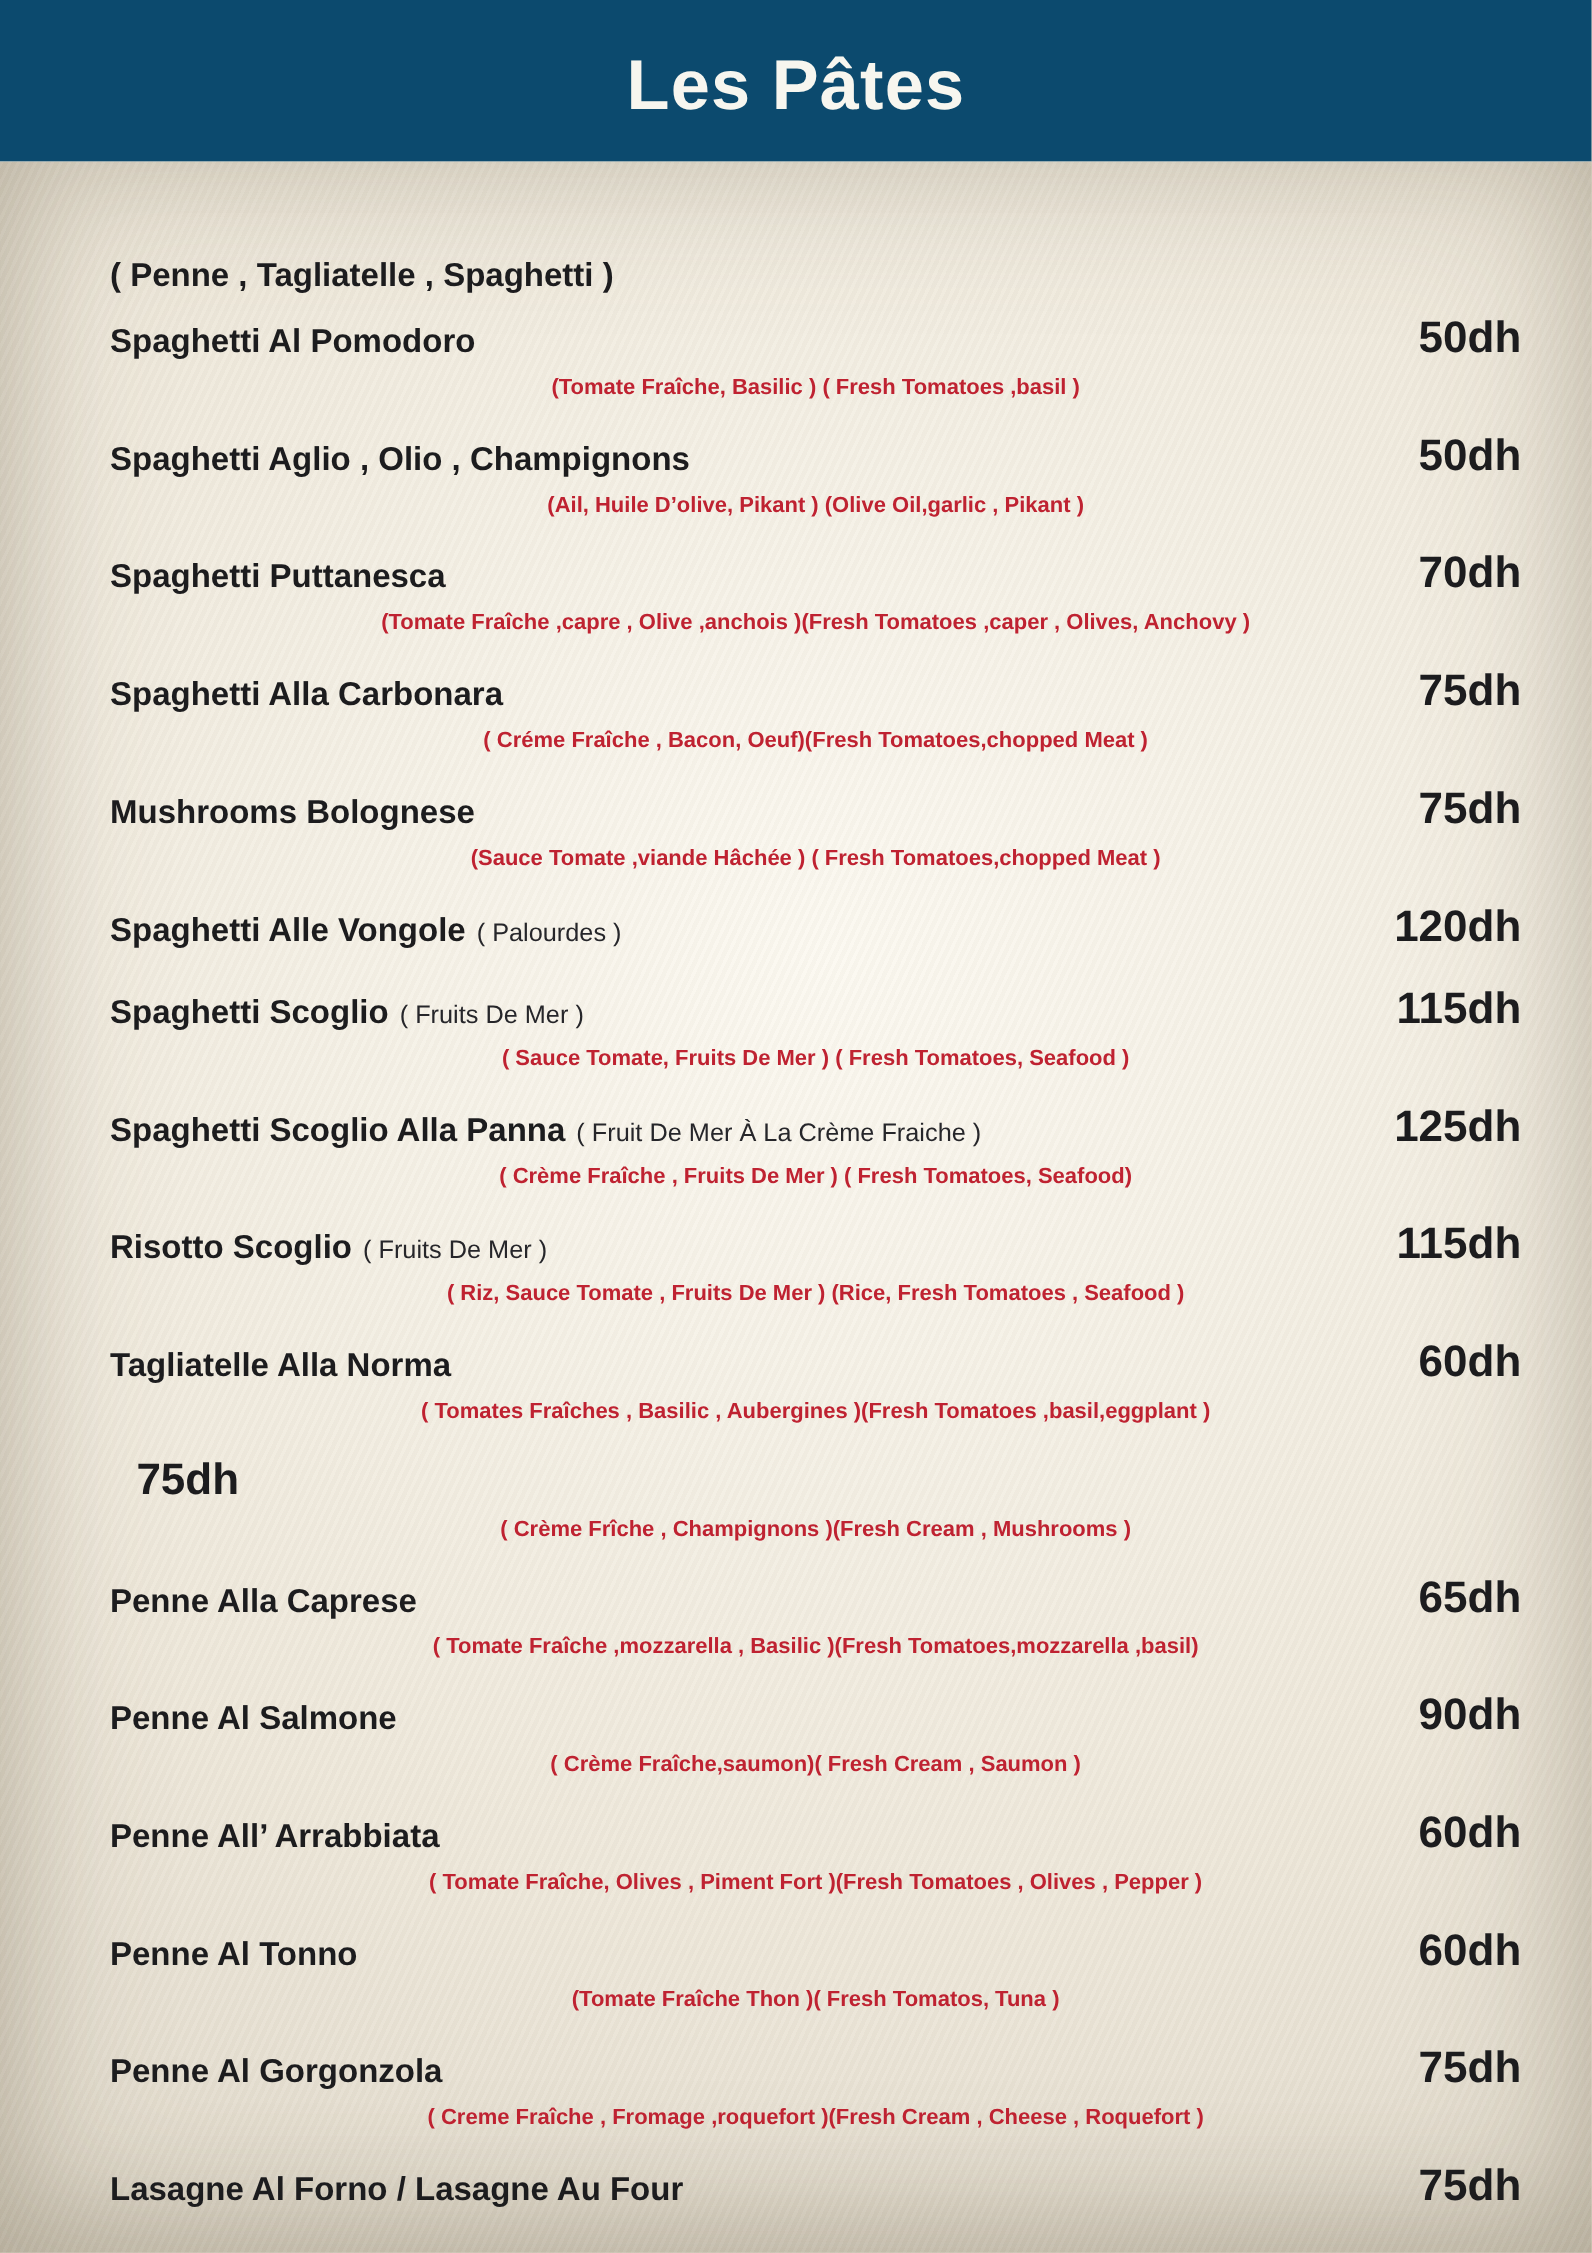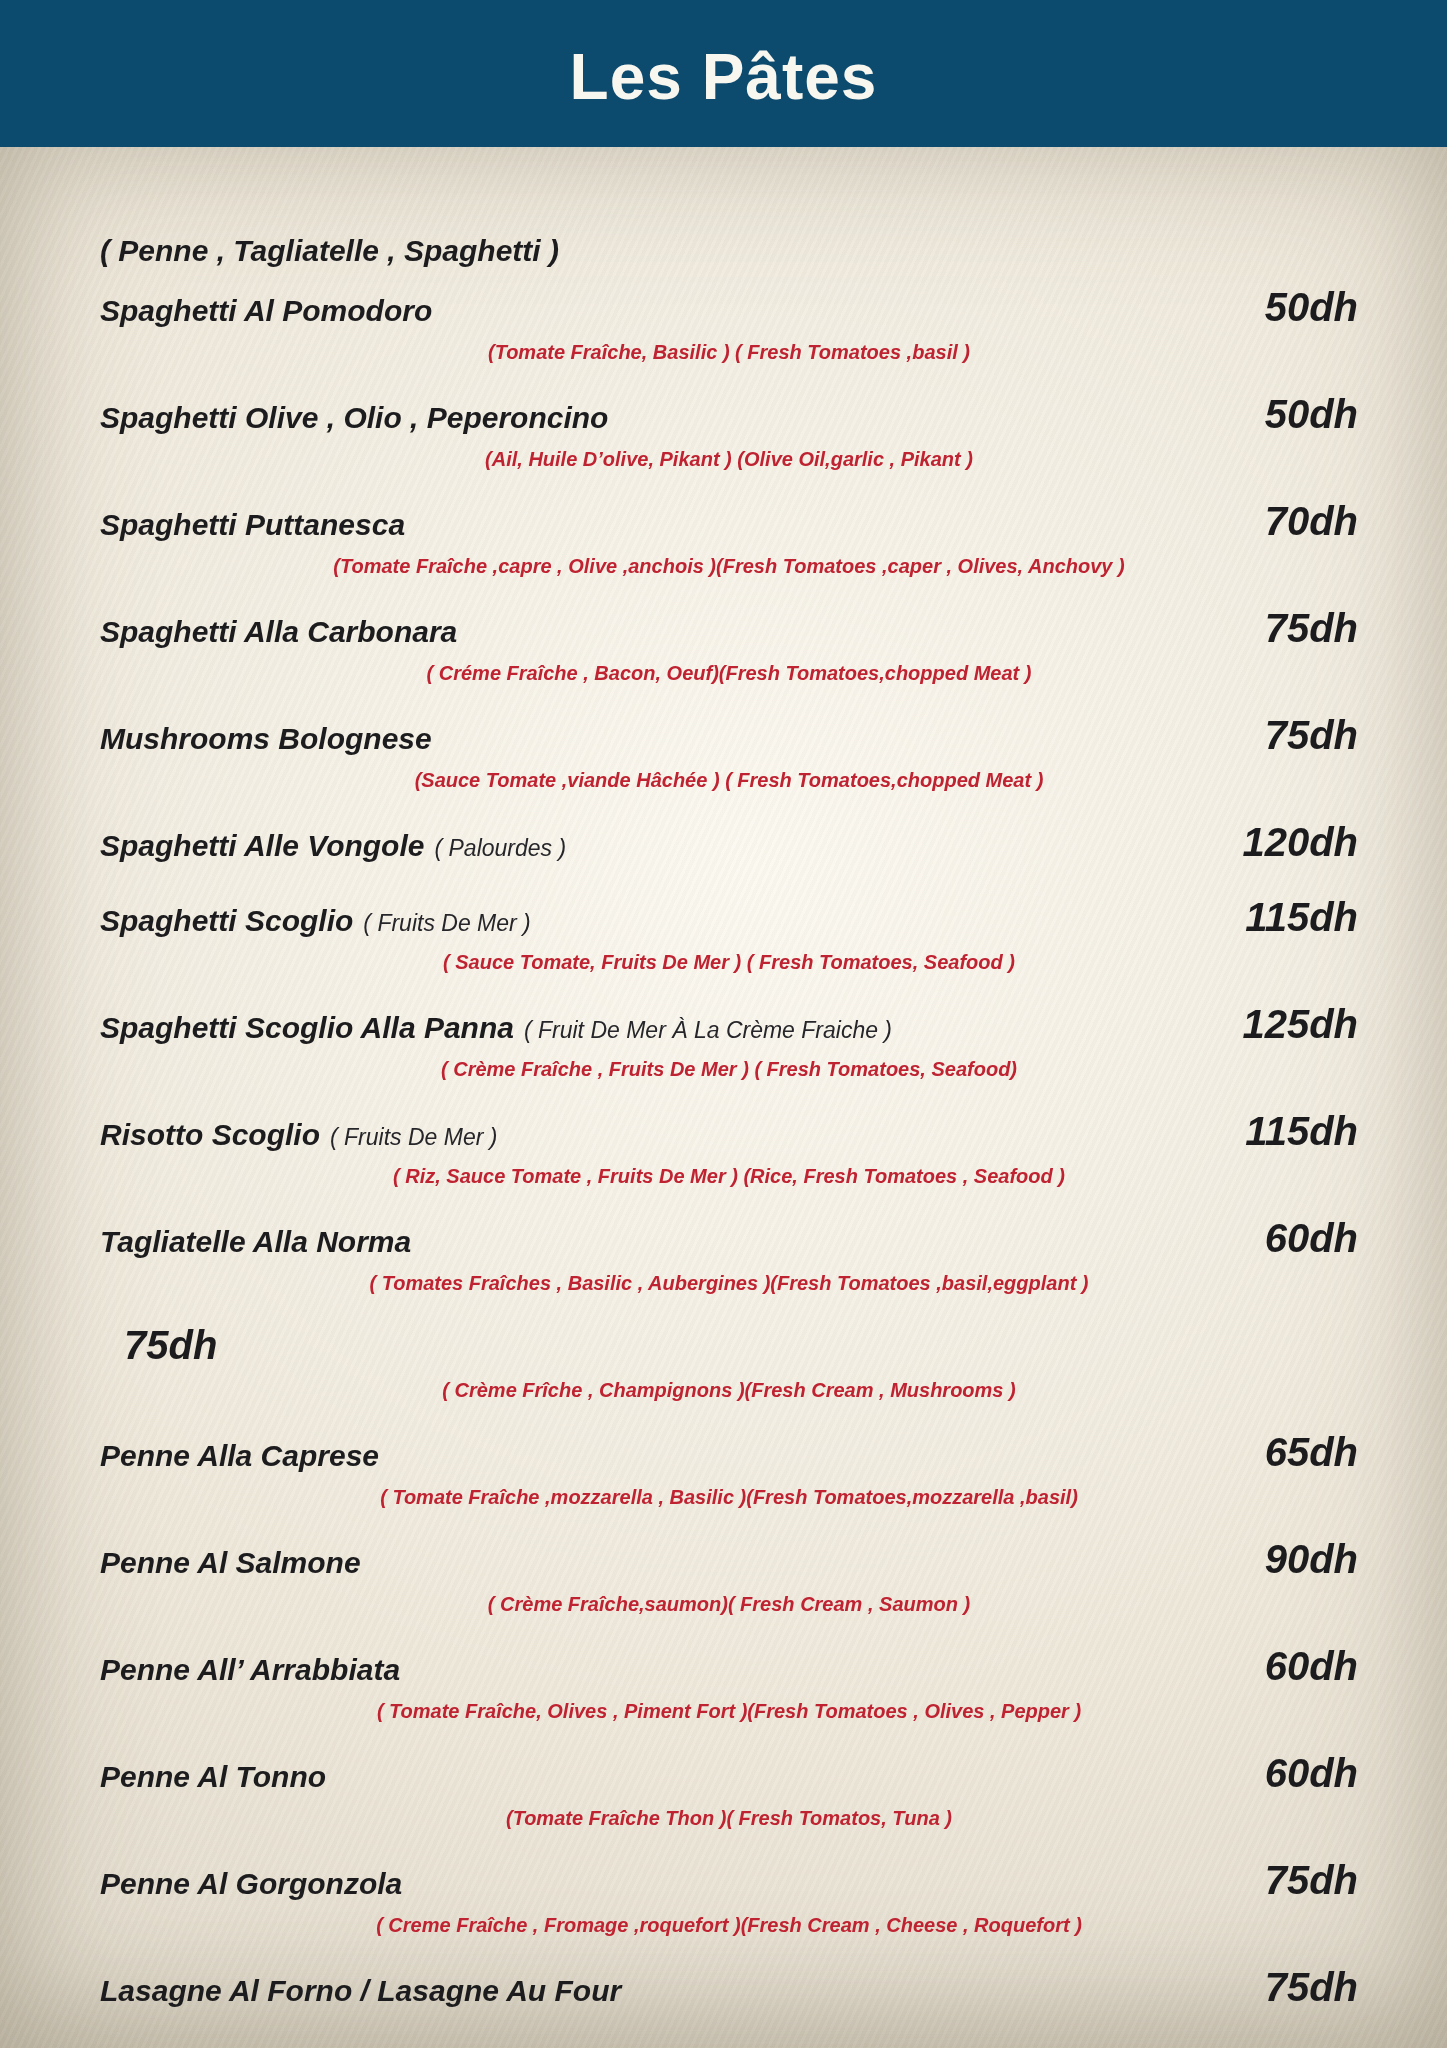--- a/index.html
+++ b/index.html
@@ -58,22 +58,21 @@
       rgba(255,255,255,0.04) 0px,
       rgba(255,255,255,0.04) 3px,
       rgba(120,110,90,0.03) 3px,
       rgba(120,110,90,0.03) 7px
     );
   }
 
   .content {
     position: relative;
     z-index: 1;
-    padding: 86px 89px 0 100px;
-    font-style: italic;
+    padding: 86px 64px 0 100px;
   }
 
   .intro {
     font-size: 30px;
     font-weight: bold;
     color: #1c1c1e;
     margin: 0 0 16px 0;
     line-height: 1.2;
   }
 
@@ -137,21 +136,21 @@
         <span class="name">Spaghetti Al Pomodoro</span>
       </span>
       <span class="price">50dh</span>
     </div>
     <div class="desc">(Tomate Fraîche, Basilic ) ( Fresh Tomatoes ,basil )</div>
   </div>
 
   <div class="row">
     <div class="line">
       <span class="nm">
-        <span class="name">Spaghetti Olive , Olio , Peperoncino</span>
+        <span class="name">Spaghetti Aglio , Olio , Champignons</span>
       </span>
       <span class="price">50dh</span>
     </div>
     <div class="desc">(Ail, Huile D’olive, Pikant ) (Olive Oil,garlic , Pikant )</div>
   </div>
 
   <div class="row">
     <div class="line">
       <span class="nm">
         <span class="name">Spaghetti Puttanesca</span>

